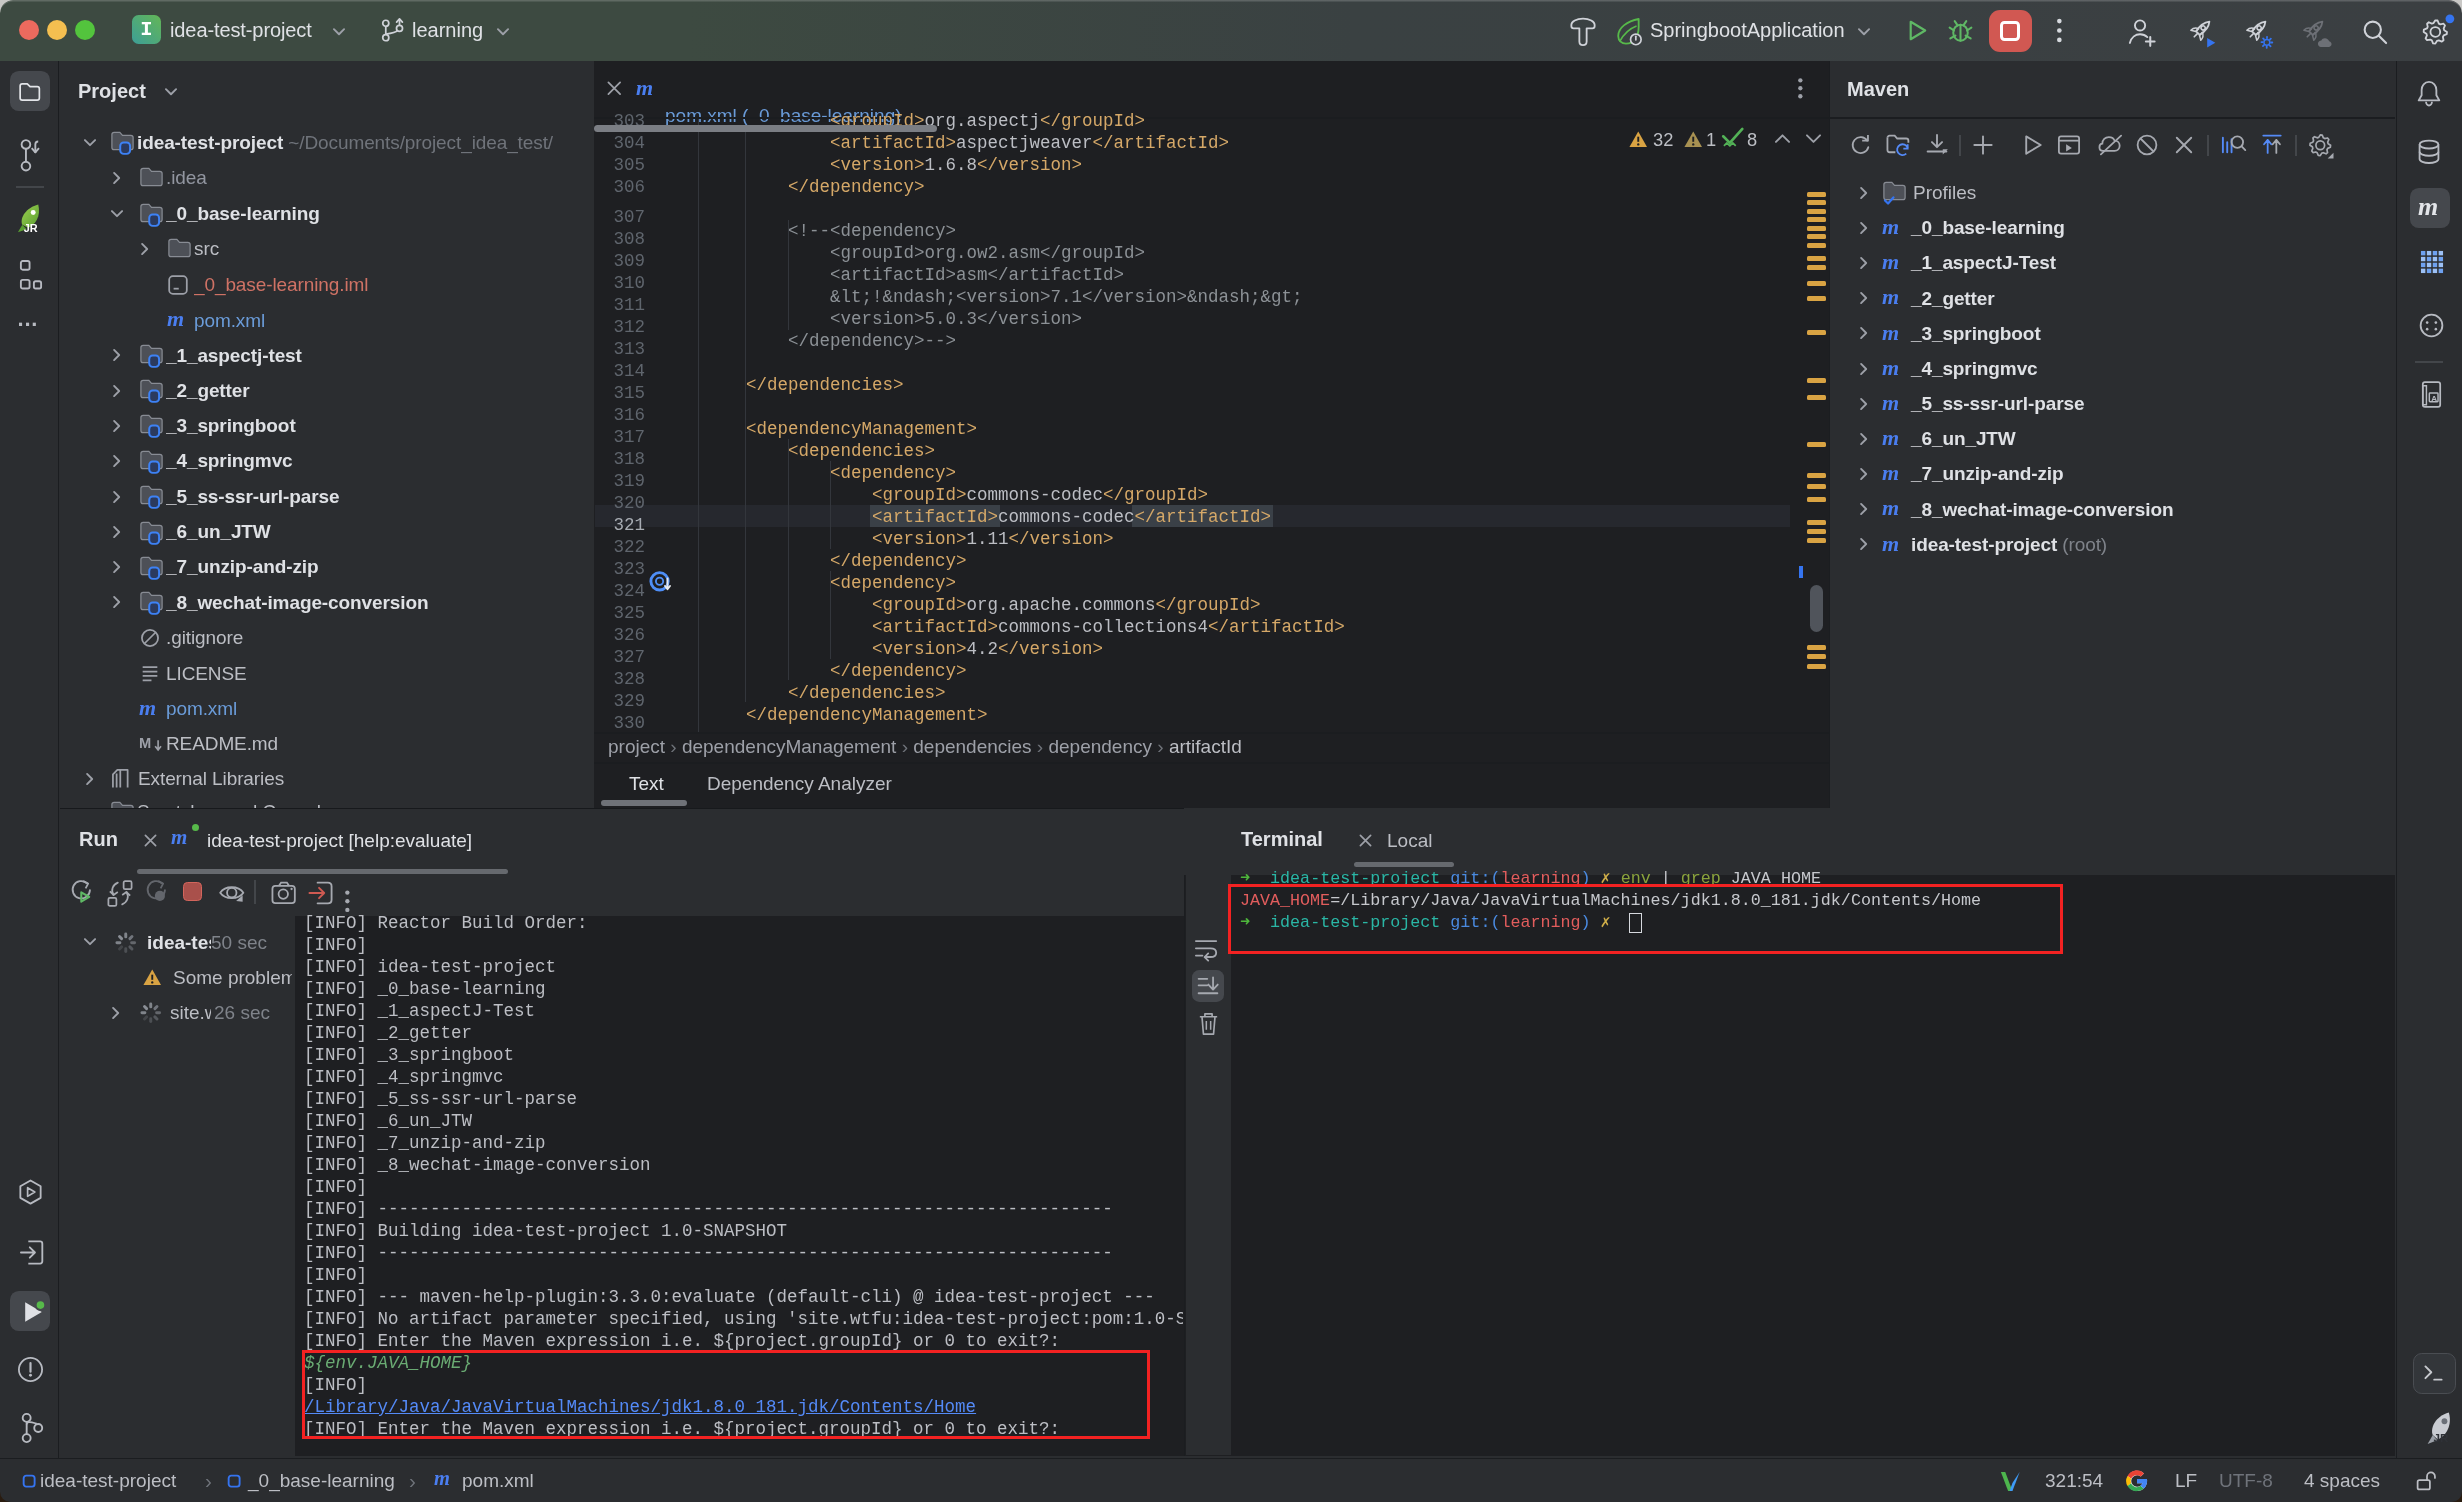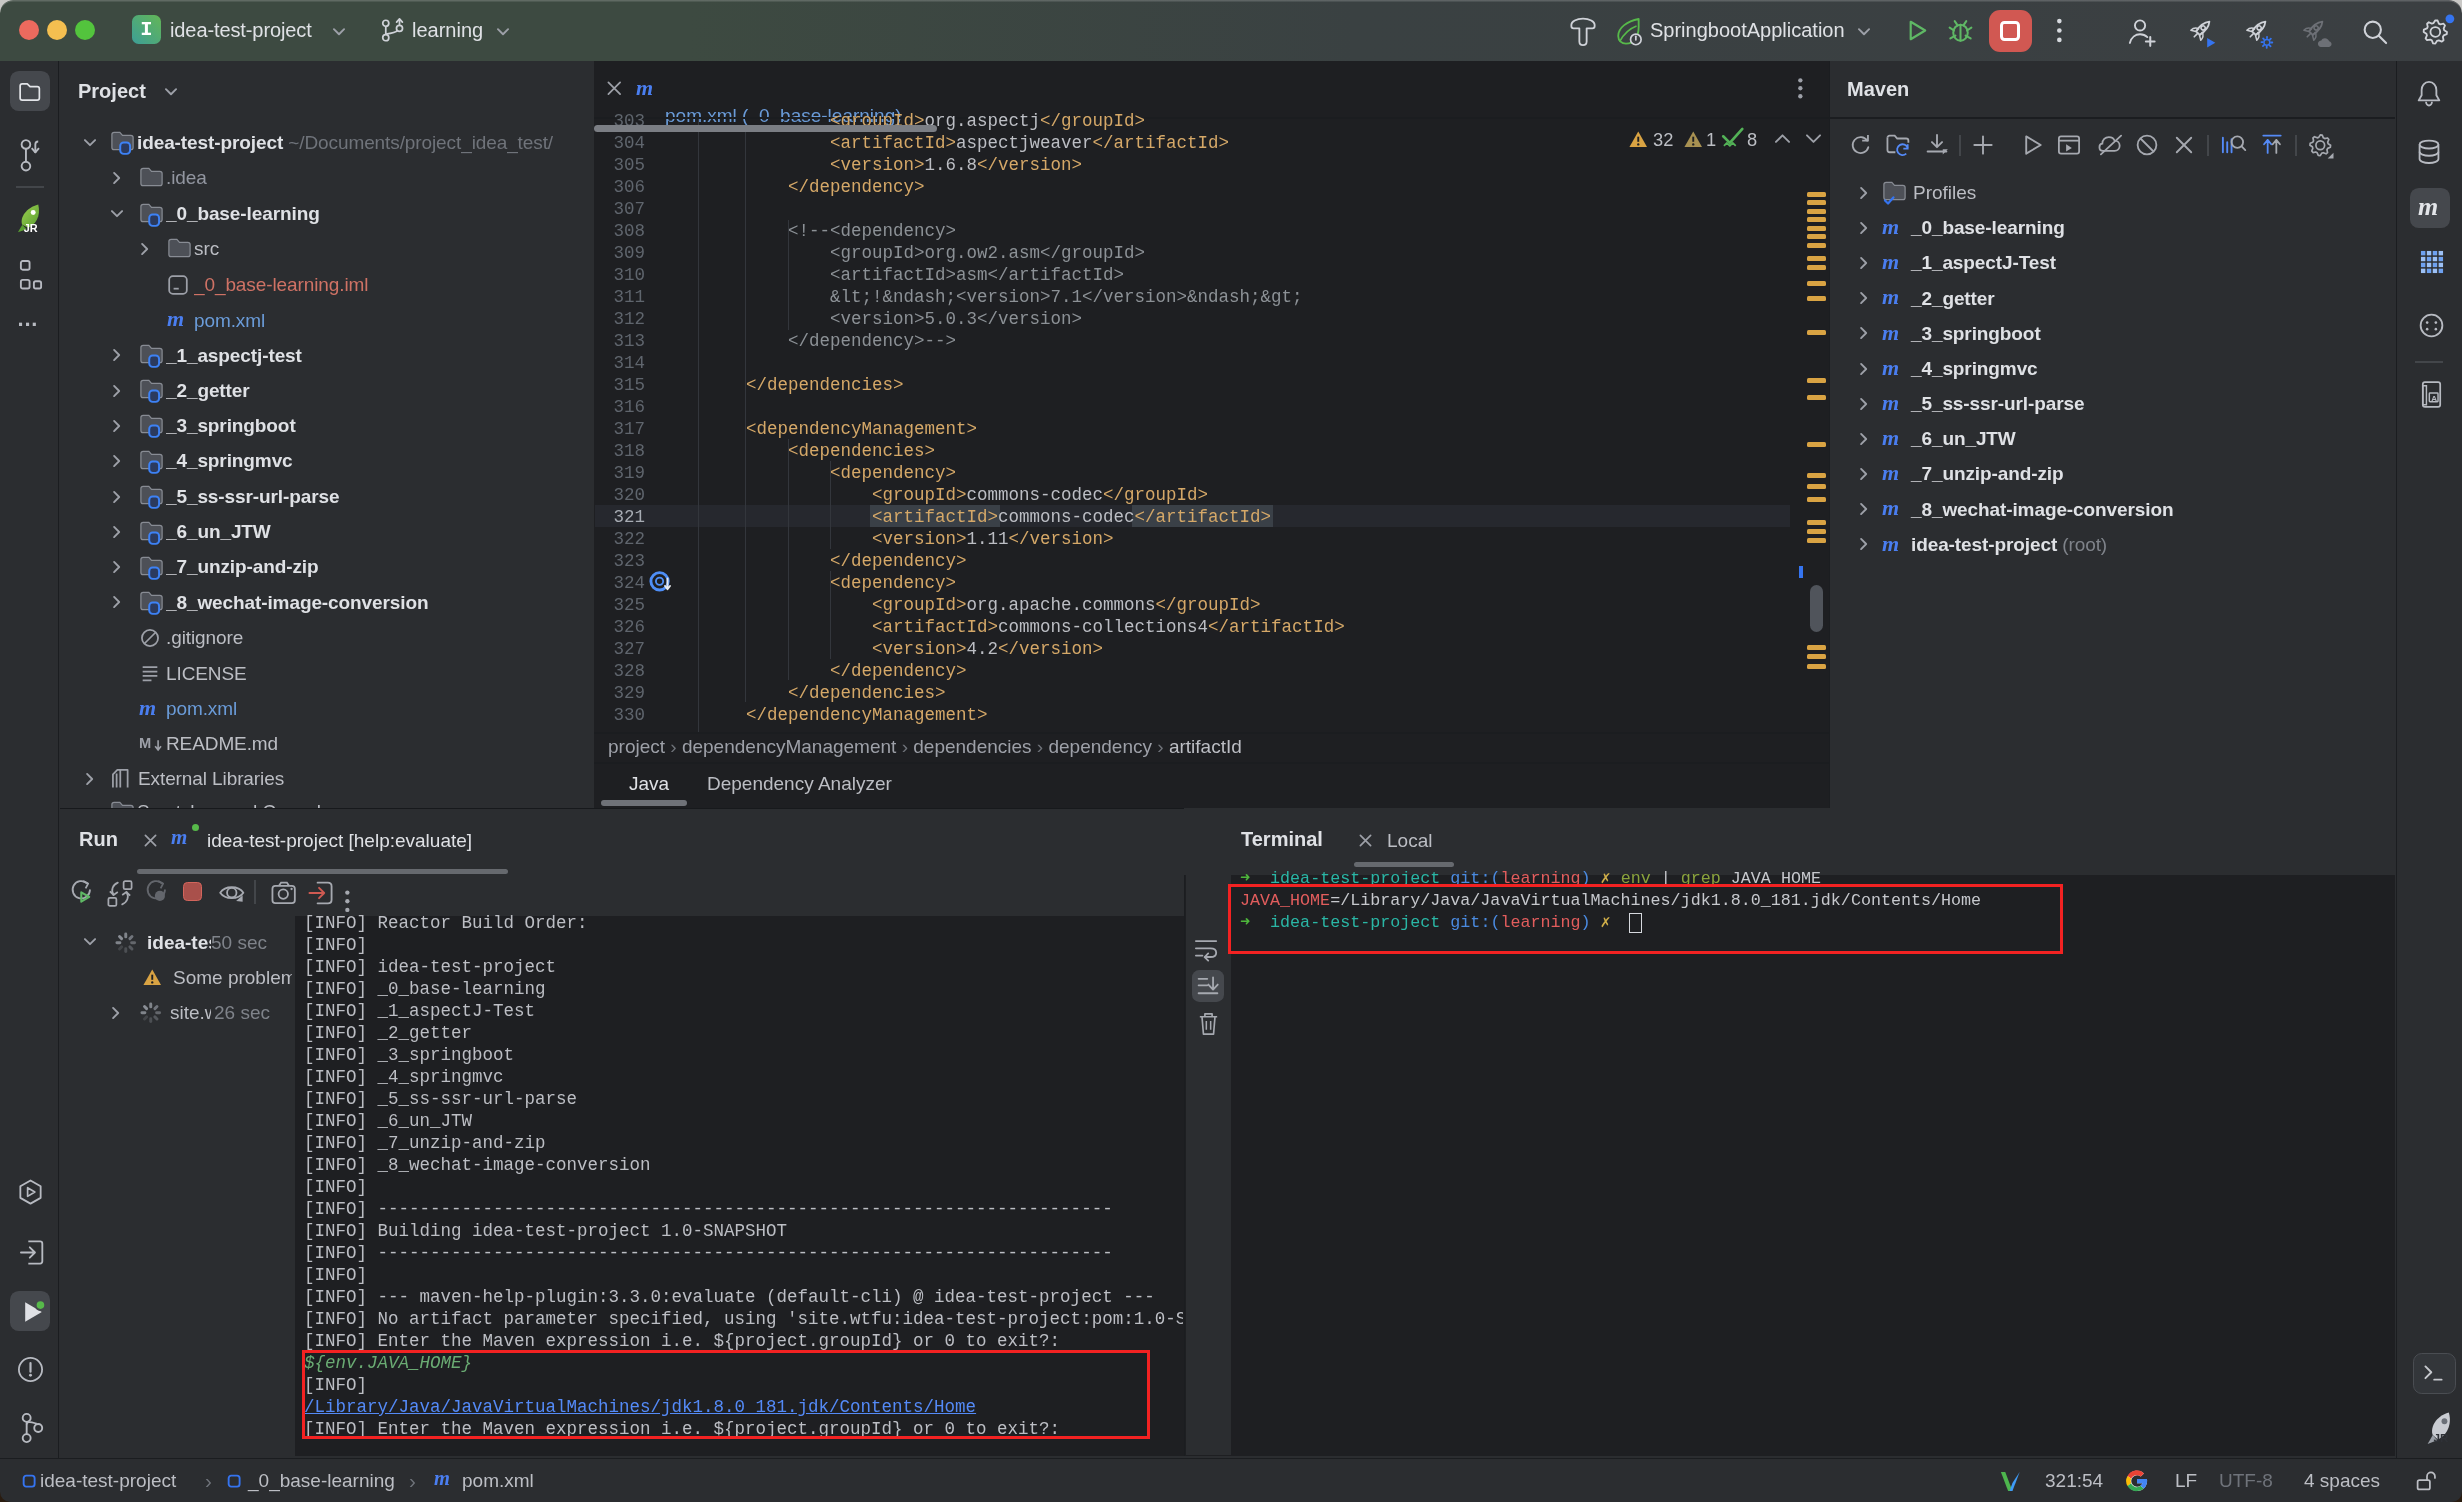--- a/index.html
+++ b/index.html
@@ -321,21 +321,21 @@
 <div style="position:absolute;left:788px;top:220px;width:1.1px;height:110px;background:#33363c;"></div>
 <div style="position:absolute;left:788px;top:439px;width:1.1px;height:241px;background:#33363c;"></div>
 <div style="position:absolute;left:830px;top:461px;width:1.1px;height:88px;background:#33363c;"></div>
 <div style="position:absolute;left:830px;top:571px;width:1.1px;height:88px;background:#33363c;"></div>
 <div style="position:absolute;left:698px;top:119px;width:1.1px;height:614px;background:#33363c;"></div>
 <div style="position:absolute;left:572px;top:110px;width:73px;text-align:right;font:400 17.5px/22px 'Liberation Mono',monospace;">
         <div style="color:#5f656d;">303</div>
         <div style="color:#5f656d;">304</div>
         <div style="color:#5f656d;">305</div>
         <div style="color:#5f656d;">306</div>
-        <div style="color:#5f656d;">307</div>
+        <div style="color:#5f656d;margin-top:8px;">307</div>
         <div style="color:#5f656d;">308</div>
         <div style="color:#5f656d;">309</div>
         <div style="color:#5f656d;">310</div>
         <div style="color:#5f656d;">311</div>
         <div style="color:#5f656d;">312</div>
         <div style="color:#5f656d;">313</div>
         <div style="color:#5f656d;">314</div>
         <div style="color:#5f656d;">315</div>
         <div style="color:#5f656d;">316</div>
         <div style="color:#5f656d;">317</div>
@@ -405,21 +405,21 @@
 <div style="position:absolute;left:1807px;top:529px;width:19px;height:5.1px;background:#d9a343;border-radius:1.5px;"></div>
 <div style="position:absolute;left:1807px;top:538px;width:19px;height:5.1px;background:#d9a343;border-radius:1.5px;"></div>
 <div style="position:absolute;left:1807px;top:645px;width:19px;height:5.1px;background:#d9a343;border-radius:1.5px;"></div>
 <div style="position:absolute;left:1807px;top:654px;width:19px;height:5.1px;background:#d9a343;border-radius:1.5px;"></div>
 <div style="position:absolute;left:1807px;top:664px;width:19px;height:5.1px;background:#d9a343;border-radius:1.5px;"></div>
 <div style="position:absolute;left:1799px;top:566px;width:3.7px;height:11.7px;background:#3574f0;"></div>
 <div style="position:absolute;left:1810px;top:585px;width:13px;height:47px;background:#50545b;border-radius:6.6px;"></div>
 <div style="position:absolute;left:594px;top:732px;width:1236px;height:1.5px;background:#1b1d20;"></div>
 <div style="position:absolute;left:608px;top:736px;font:400 19px/22px 'Liberation Sans',sans-serif;"><span style="color:#9da0a8;">project</span> <span style="color:#6f737a;">›</span> <span style="color:#9da0a8;">dependencyManagement</span> <span style="color:#6f737a;">›</span> <span style="color:#9da0a8;">dependencies</span> <span style="color:#6f737a;">›</span> <span style="color:#9da0a8;">dependency</span> <span style="color:#6f737a;">›</span> <span style="color:#bcbec4;">artifactId</span></div>
 <div style="position:absolute;left:594px;top:762px;width:1236px;height:1.5px;background:#1b1d20;"></div>
-<div style="position:absolute;left:629px;top:772px;font:400 19px/23.5px 'Liberation Sans',sans-serif;color:#dfe1e5;">Java</div>
+<div style="position:absolute;left:629px;top:772px;font:400 19px/23.5px 'Liberation Sans',sans-serif;color:#dfe1e5;">Text</div>
 <div style="position:absolute;left:707px;top:772px;font:400 19px/23.5px 'Liberation Sans',sans-serif;color:#bcbec4;">Dependency Analyzer</div>
 <div style="position:absolute;left:601px;top:800px;width:86px;height:5.9px;background:#6f7278;border-radius:2.9px;"></div>
 <div style="position:absolute;left:1829px;top:61px;width:566px;height:748px;background:#2b2d30;border-left:1.5px solid #1b1d20;overflow:hidden;"></div>
 <div style="position:absolute;left:1847px;top:78px;font:700 20px/23.5px 'Liberation Sans',sans-serif;color:#dfe1e5;">Maven</div>
 <div style="position:absolute;left:1829px;top:117px;width:566px;height:1.5px;background:#1b1d20;"></div>
 <svg style="position:absolute;left:1847px;top:132px;" width="26" height="26" viewBox="0 0 36 36" fill="none">
         <path d="M28 12a11 11 0 10 1.5 9" stroke="#a6a9b0" stroke-width="2.5" fill="none" stroke-linecap="round"></path>
         <path d="M29 4v8h-8" stroke="#a6a9b0" stroke-width="2.5" fill="none" stroke-linejoin="round"></path>
       </svg>
 <svg style="position:absolute;left:1885px;top:132px;" width="28" height="26" viewBox="0 0 38 36" fill="none">

